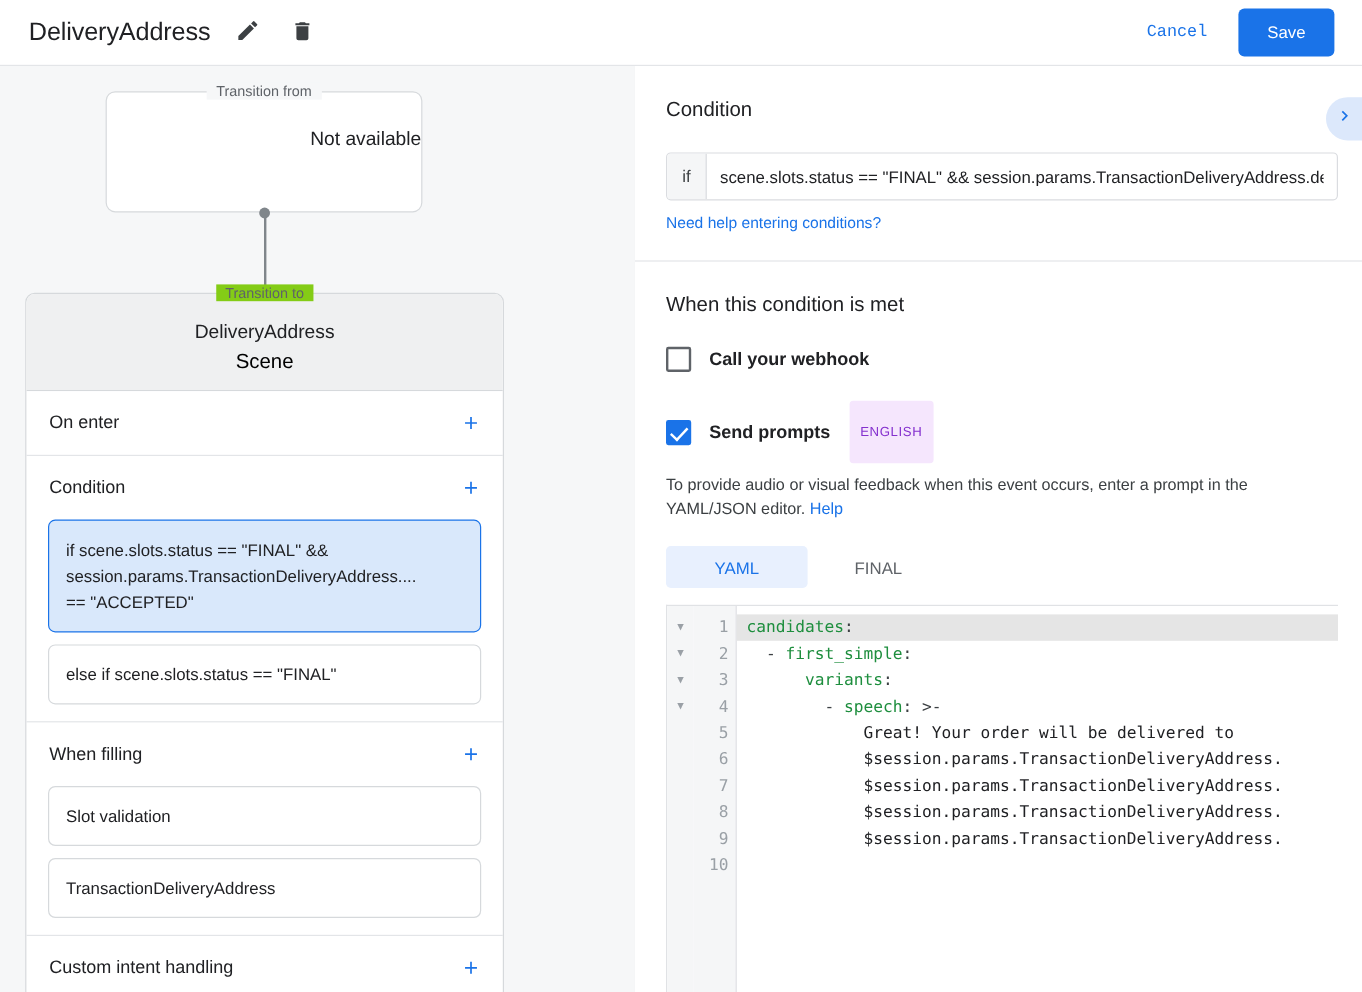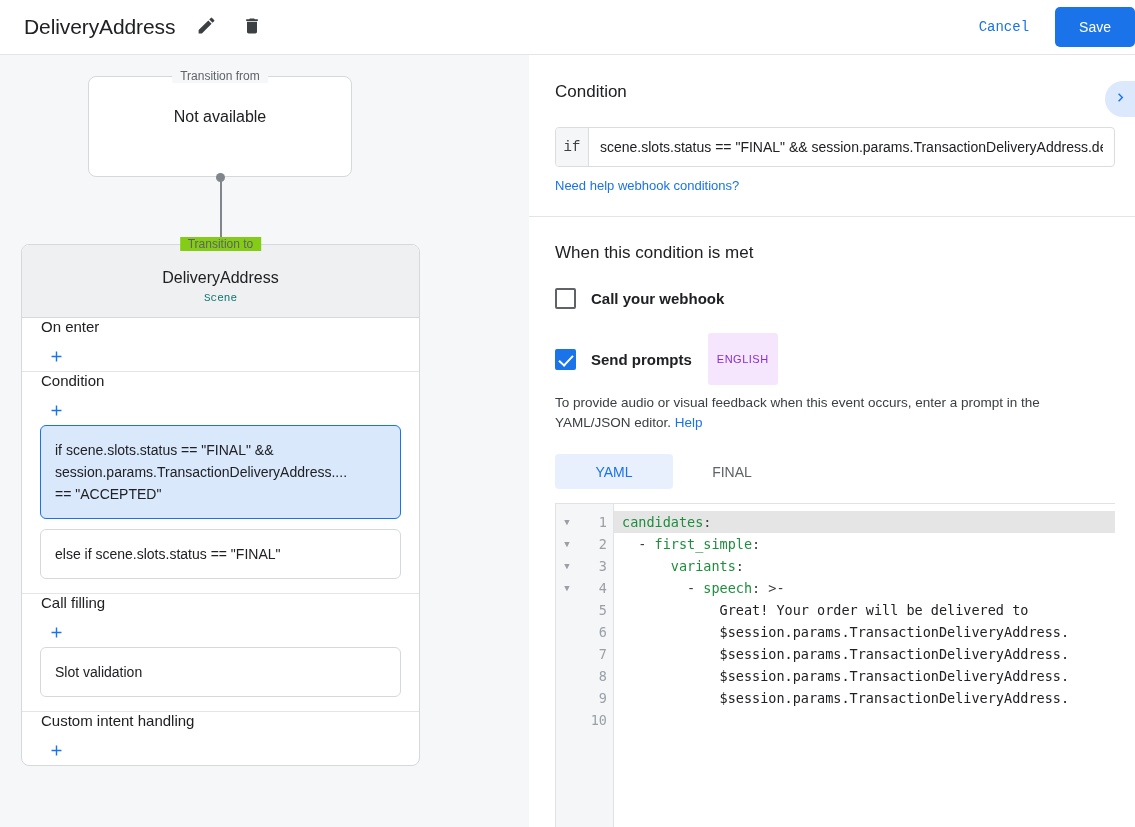--- a/index.html
+++ b/index.html
@@ -52,21 +52,21 @@
     font-family: Liberation Mono, monospace;
   }
   .btn-filled {
     font-size: 14px;
     color: #ffffff;
     background: #1a73e8;
     border: none;
     padding: 0 24px;
     height: 40px;
     border-radius: 5px;
-    margin-left: 14px; 
+    margin-left: 14px; margin-right: 23px;
     cursor: pointer;
     font-family: inherit;
   }
 
   
   .canvas {
     position: absolute;
     top: 55px; left: 0;
     width: 529px; height: 772px;
     background: #f6f7f8;
@@ -91,21 +91,21 @@
 
   
   #transition-from-card {
     left: 88px; top: 21px;
     width: 264px; height: 101px;
     background: #ffffff;
   }
   .tf-body {
     position: absolute;
     left: 0; right: 0; top: 31px;
-    text-align: center;
+    text-align: right;
     font-size: 16px;
     color: #202124;
   }
 
   
   .connector { position: absolute; left: 216px; top: 118px; width: 10px; height: 112px; }
   .conn-dot {
     position: absolute; left: 0; top: 0;
     width: 9px; height: 9px; border-radius: 50%;
     background: #80868b;
@@ -135,33 +135,32 @@
   }
   #scene-card > .fieldset-legend { background: #84cc16; }
   .scene-head {
     background: #eff0f1;
     border-radius: 7px 7px 0 0;
     padding: 24px 0 13px 0;
     text-align: center;
     border-bottom: 1px solid #d6d9dc;
   }
   .scene-title { font-size: 16px; color: #202124; }
-  .scene-sub { font-size: 11px; color: #0f766e; margin-top: 5px; font-family: Liberation Mono, monospace; }
+  .scene-sub { font-size: 17px; color: #000000; margin-top: 5px; }
 
   .section {
     border-bottom: 1px solid #e3e5e8;
     padding: 0 0 0 0;
   }
   .section:last-child { border-bottom: none; }
   .section-header {
-    display: flex; 
+    display: flex; align-items: center;
     height: 53px;
     padding: 0 12px 0 19px;
     cursor: pointer;
-    flex-direction: column;
   }
   .section-title {
     font-size: 15px; color: #202124;
     flex: 1 1 auto;
   }
   .plus-btn {
     width: 30px; height: 30px;
     display: flex; align-items: center; justify-content: center;
     border-radius: 50%;
     color: #1a73e8;
@@ -215,21 +214,20 @@
     overflow: hidden;
     margin-right: 0;
   }
   .if-label {
     width: 33px;
     background: #f5f6f7;
     border-right: 1px solid #dadce0;
     display: flex; align-items: center; justify-content: center;
     font-size: 14px; color: #3c4043;
     flex: 0 0 33px;
-    font-family: Liberation Mono, monospace;
   }
   .if-input {
     flex: 1 1 auto;
     border: none; outline: none;
     padding: 0 11px;
     font-size: 14px;
     font-family: inherit;
     color: #202124;
     background: transparent;
     min-width: 0;
@@ -443,31 +441,34 @@
           <span class="cond-line">== "ACCEPTED"</span>
         </div>
         <div class="item-card">
           <span class="cond-line">else if scene.slots.status == "FINAL"</span>
         </div>
       </div>
     </div>
 
     <div class="section">
       <div class="section-header">
-        <span class="section-title">Call filling</span>
+        <span class="section-title">When filling</span>
         <span class="plus-btn">
           <svg width="17" height="17" viewBox="0 0 24 24" fill="#1a73e8" aria-hidden="true">
               <path d="M19 13h-6v6h-2v-6H5v-2h6V5h2v6h6v2z"></path>
             </svg>
         </span>
       </div>
       <div class="section-body">
         <div class="item-card">
           <span class="cond-line">Slot validation</span>
         </div>
+        <div class="item-card">
+          <span class="cond-line">TransactionDeliveryAddress</span>
+        </div>
       </div>
     </div>
 
     <div class="section">
       <div class="section-header">
         <span class="section-title">Custom intent handling</span>
         <span class="plus-btn">
           <svg width="17" height="17" viewBox="0 0 24 24" fill="#1a73e8" aria-hidden="true">
               <path d="M19 13h-6v6h-2v-6H5v-2h6V5h2v6h6v2z"></path>
             </svg>
@@ -482,21 +483,21 @@
 <div class="rightpanel">
 
   <div class="cond-section">
     <div class="panel-h">Condition</div>
 
     <div class="if-row">
       <span class="if-label">if</span>
       <input class="if-input" type="text" value="scene.slots.status == &quot;FINAL&quot; &amp;&amp; session.params.TransactionDeliveryAddress.deliveryAddress.location == &quot;ACCEPTED&quot;" style="">
     </div>
 
-    <a class="help-link">Need help webhook conditions?</a>
+    <a class="help-link">Need help entering conditions?</a>
 
     <div class="chevron-tab">
       <span>
         <svg width="17" height="17" viewBox="0 0 24 24" fill="#1a73e8" aria-hidden="true">
           <path d="M8.59 16.59 13.17 12 8.59 7.41 10 6l6 6-6 6-1.41-1.41z"></path>
         </svg>
       </span>
     </div>
   </div>
 

